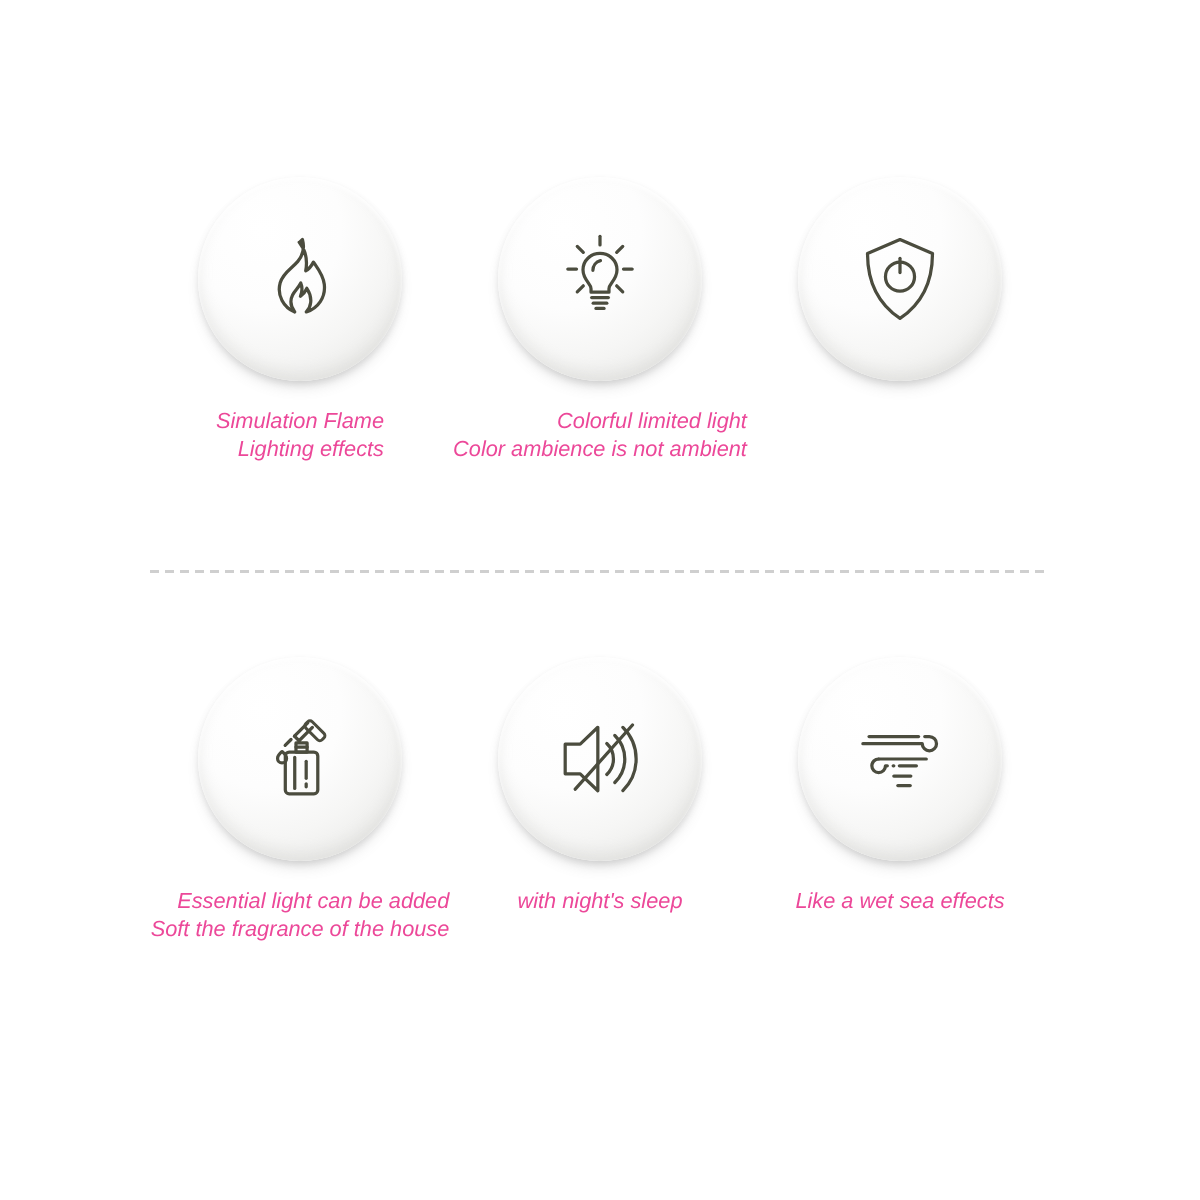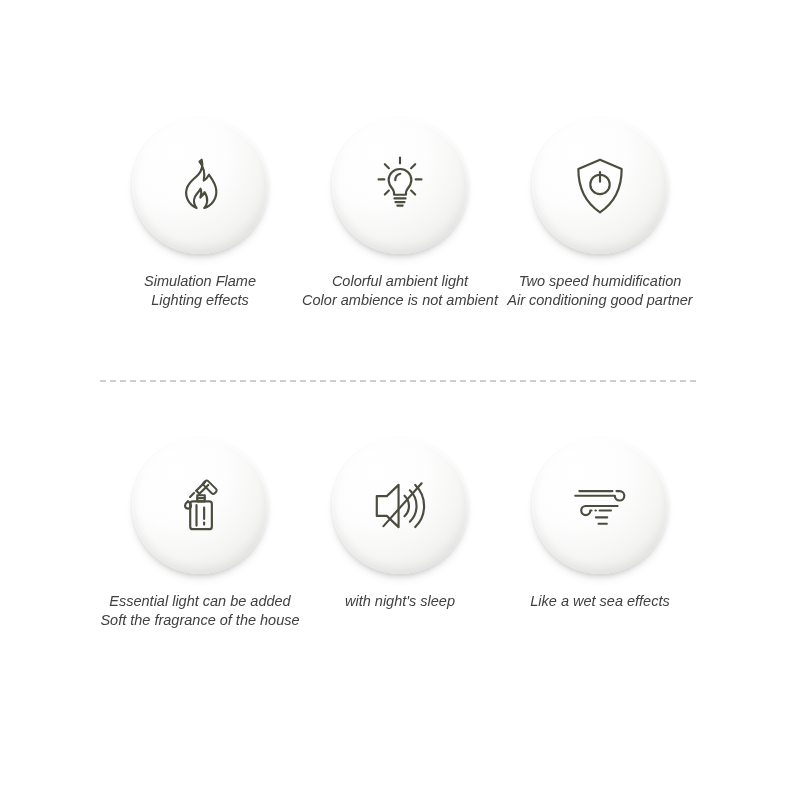--- a/index.html
+++ b/index.html
@@ -73,25 +73,25 @@
     fill: none;
     stroke: #4b4c3e;
     stroke-width: 2.1;
     stroke-linecap: round;
     stroke-linejoin: round;
   }
 
   
   .caption {
     margin-top: 18px;
-    text-align: center;
+    text-align: right;
     font-style: italic;
     font-size: 14.5px;
     line-height: 1.28;
-    color: #404040;
+    color: #ec4899;
     white-space: nowrap;
   }
   .caption .cap-line { display: block; }
 
   
   .divider {
     position: absolute;
     top: 380px;
     left: 100px;
     width: 596px;
@@ -141,41 +141,37 @@
               <path d="M47.2 25.6h5.6"></path>
               <path d="M17.3 10.9l3.9 3.9"></path>
               <path d="M46.7 10.9l-3.9 3.9"></path>
               <path d="M17.3 40.3l3.9 -3.9"></path>
               <path d="M46.7 40.3l-3.9 -3.9"></path>
             </g>
           </svg>
         </div>
       </div>
       <div class="caption">
-        <span class="cap-line">Colorful ambient light</span>
+        <span class="cap-line">Colorful limited light</span>
         <span class="cap-line">Color ambience is not ambient</span>
       </div>
     </div>
 
     <div class="feature-cell">
       <div class="disc-wrap">
         <div class="disc"></div>
         <div class="disc-icon">
           <svg viewBox="0 0 64 64" aria-hidden="true">
             <g class="ico-stroke">
               <path d="M32 6.5 L53 15.5 C53 34.0 45.5 48.5 32 57.5 C18.5 48.5 11 34.0 11 15.5 Z"></path>
               <circle cx="32" cy="30.5" r="9.4"></circle>
               <path d="M32 18.6v9.2"></path>
             </g>
           </svg>
         </div>
-      </div>
-      <div class="caption">
-        <span class="cap-line">Two speed humidification</span>
-        <span class="cap-line">Air conditioning good partner</span>
       </div>
     </div>
 
   </div>
 
   <div class="divider"></div>
 
   <div class="feature-row" id="row-bottom">
 
     <div class="feature-cell">

